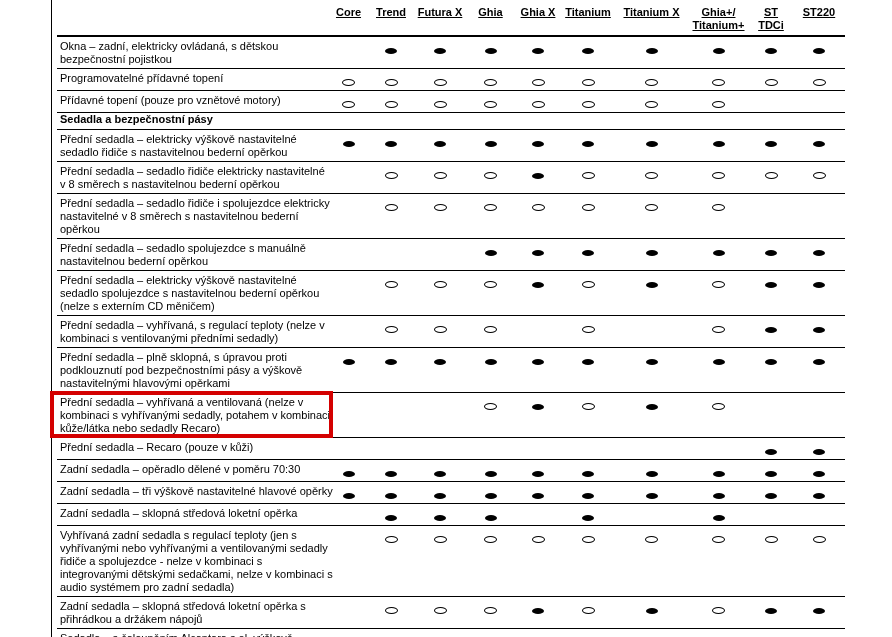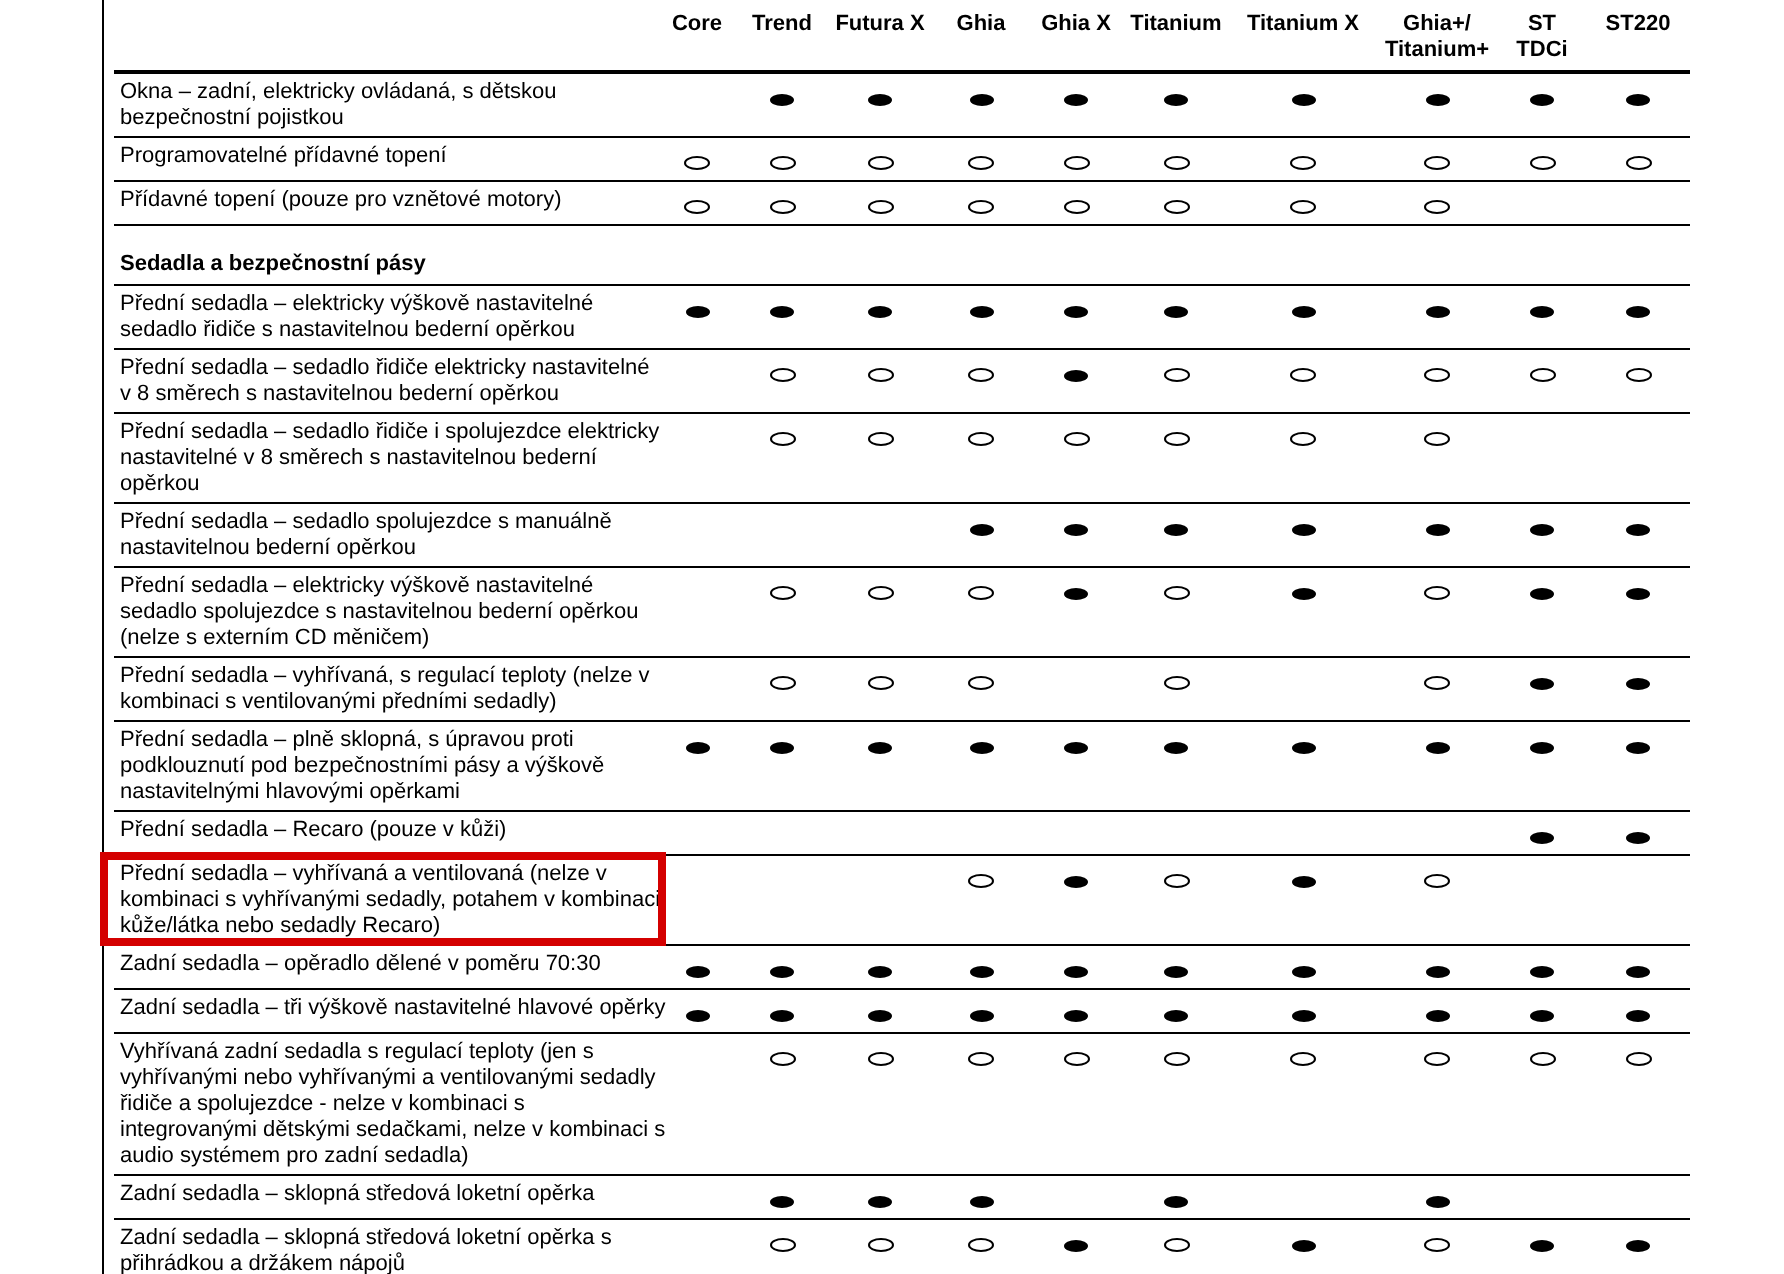--- a/index.html
+++ b/index.html
@@ -9,28 +9,28 @@
     font-family:"Liberation Sans", sans-serif;
   }
   .left-rule{position:absolute;left:51px;top:0;width:1px;height:637px;background:#000;}
   table.equip{
     position:absolute;left:57px;top:0;width:788px;
     border-collapse:collapse;table-layout:fixed;
   }
   thead th{
     font-size:11px;font-weight:bold;text-align:center;vertical-align:top;
     padding:6px 0 3px 0;border-bottom:2px solid #000;
-    white-space:pre-line;line-height:13px;
+    white-space:pre-line;line-height:13px;text-decoration:underline;
   }
   tbody td{
     border-bottom:1px solid #000;vertical-align:top;
     font-size:11px;line-height:13px;
   }
   td.label{padding:2.5px 2px 2.5px 3px;white-space:pre;position:relative;overflow:visible;margin-top:48px;}
-  td.section-label{font-weight:bold;padding:13px 2px 3px 3px;white-space:pre;}
+  td.section-label{font-weight:bold;padding:0 2px 3px 3px;white-space:pre;}
   td.cell{text-align:center;padding-top:7px;}
   .dot{display:inline-block;border-radius:50%;}
   .dot-filled{width:12px;height:6px;background:#000;}
   .dot-open{width:13px;height:7px;border:1px solid #000;background:#fff;box-sizing:border-box;}
   .red-frame{
     position:absolute;left:-7px;top:-2px;width:283px;height:47px;
     border:4px solid #d40000;box-sizing:border-box;z-index:2;pointer-events:none;
   }
 </style>
 </head>
@@ -208,48 +208,48 @@
         <td class="cell"><span class="dot dot-filled"></span></td>
         <td class="cell"><span class="dot dot-filled"></span></td>
         <td class="cell"><span class="dot dot-filled"></span></td>
         <td class="cell"><span class="dot dot-filled"></span></td>
         <td class="cell"><span class="dot dot-filled"></span></td>
         <td class="cell"><span class="dot dot-filled"></span></td>
         <td class="cell"><span class="dot dot-filled"></span></td>
         <td class="cell"><span class="dot dot-filled"></span></td>
       </tr>
       <tr>
-        <td class="label"><span>Přední sedadla – Recaro (pouze v kůži)</span></td>
-        <td class="cell"></td>
-        <td class="cell"></td>
-        <td class="cell"></td>
-        <td class="cell"></td>
-        <td class="cell"></td>
-        <td class="cell"></td>
-        <td class="cell"></td>
-        <td class="cell"></td>
-        <td class="cell"><span class="dot dot-filled"></span></td>
-        <td class="cell"><span class="dot dot-filled"></span></td>
-      </tr>
-      <tr>
         <td class="label"><span>Přední sedadla – vyhřívaná a ventilovaná (nelze v
 kombinaci s vyhřívanými sedadly, potahem v kombinaci
 kůže/látka nebo sedadly Recaro)</span><div class="red-frame"></div></td>
         <td class="cell"></td>
         <td class="cell"></td>
         <td class="cell"></td>
         <td class="cell"><span class="dot dot-open"></span></td>
         <td class="cell"><span class="dot dot-filled"></span></td>
         <td class="cell"><span class="dot dot-open"></span></td>
         <td class="cell"><span class="dot dot-filled"></span></td>
         <td class="cell"><span class="dot dot-open"></span></td>
         <td class="cell"></td>
         <td class="cell"></td>
       </tr>
       <tr>
+        <td class="label"><span>Přední sedadla – Recaro (pouze v kůži)</span></td>
+        <td class="cell"></td>
+        <td class="cell"></td>
+        <td class="cell"></td>
+        <td class="cell"></td>
+        <td class="cell"></td>
+        <td class="cell"></td>
+        <td class="cell"></td>
+        <td class="cell"></td>
+        <td class="cell"><span class="dot dot-filled"></span></td>
+        <td class="cell"><span class="dot dot-filled"></span></td>
+      </tr>
+      <tr>
         <td class="label"><span>Zadní sedadla – opěradlo dělené v poměru 70:30</span></td>
         <td class="cell"><span class="dot dot-filled"></span></td>
         <td class="cell"><span class="dot dot-filled"></span></td>
         <td class="cell"><span class="dot dot-filled"></span></td>
         <td class="cell"><span class="dot dot-filled"></span></td>
         <td class="cell"><span class="dot dot-filled"></span></td>
         <td class="cell"><span class="dot dot-filled"></span></td>
         <td class="cell"><span class="dot dot-filled"></span></td>
         <td class="cell"><span class="dot dot-filled"></span></td>
         <td class="cell"><span class="dot dot-filled"></span></td>
@@ -260,52 +260,52 @@
         <td class="cell"><span class="dot dot-filled"></span></td>
         <td class="cell"><span class="dot dot-filled"></span></td>
         <td class="cell"><span class="dot dot-filled"></span></td>
         <td class="cell"><span class="dot dot-filled"></span></td>
         <td class="cell"><span class="dot dot-filled"></span></td>
         <td class="cell"><span class="dot dot-filled"></span></td>
         <td class="cell"><span class="dot dot-filled"></span></td>
         <td class="cell"><span class="dot dot-filled"></span></td>
         <td class="cell"><span class="dot dot-filled"></span></td>
         <td class="cell"><span class="dot dot-filled"></span></td>
+      </tr>
+      <tr>
+        <td class="label"><span>Zadní sedadla – sklopná středová loketní opěrka</span></td>
+        <td class="cell"></td>
+        <td class="cell"><span class="dot dot-filled"></span></td>
+        <td class="cell"><span class="dot dot-filled"></span></td>
+        <td class="cell"><span class="dot dot-filled"></span></td>
+        <td class="cell"></td>
+        <td class="cell"><span class="dot dot-filled"></span></td>
+        <td class="cell"></td>
+        <td class="cell"><span class="dot dot-filled"></span></td>
+        <td class="cell"></td>
+        <td class="cell"></td>
       </tr>
       <tr>
         <td class="label"><span>Vyhřívaná zadní sedadla s regulací teploty (jen s
 vyhřívanými nebo vyhřívanými a ventilovanými sedadly
 řidiče a spolujezdce - nelze v kombinaci s
 integrovanými dětskými sedačkami, nelze v kombinaci s
 audio systémem pro zadní sedadla)</span></td>
         <td class="cell"></td>
         <td class="cell"><span class="dot dot-open"></span></td>
         <td class="cell"><span class="dot dot-open"></span></td>
         <td class="cell"><span class="dot dot-open"></span></td>
         <td class="cell"><span class="dot dot-open"></span></td>
         <td class="cell"><span class="dot dot-open"></span></td>
         <td class="cell"><span class="dot dot-open"></span></td>
         <td class="cell"><span class="dot dot-open"></span></td>
         <td class="cell"><span class="dot dot-open"></span></td>
         <td class="cell"><span class="dot dot-open"></span></td>
       </tr>
       <tr>
-        <td class="label"><span>Zadní sedadla – sklopná středová loketní opěrka</span></td>
-        <td class="cell"></td>
-        <td class="cell"><span class="dot dot-filled"></span></td>
-        <td class="cell"><span class="dot dot-filled"></span></td>
-        <td class="cell"><span class="dot dot-filled"></span></td>
-        <td class="cell"></td>
-        <td class="cell"><span class="dot dot-filled"></span></td>
-        <td class="cell"></td>
-        <td class="cell"><span class="dot dot-filled"></span></td>
-        <td class="cell"></td>
-        <td class="cell"></td>
-      </tr>
-      <tr>
         <td class="label"><span>Zadní sedadla – sklopná středová loketní opěrka s
 přihrádkou a držákem nápojů</span></td>
         <td class="cell"></td>
         <td class="cell"><span class="dot dot-open"></span></td>
         <td class="cell"><span class="dot dot-open"></span></td>
         <td class="cell"><span class="dot dot-open"></span></td>
         <td class="cell"><span class="dot dot-filled"></span></td>
         <td class="cell"><span class="dot dot-open"></span></td>
         <td class="cell"><span class="dot dot-filled"></span></td>
         <td class="cell"><span class="dot dot-open"></span></td>

